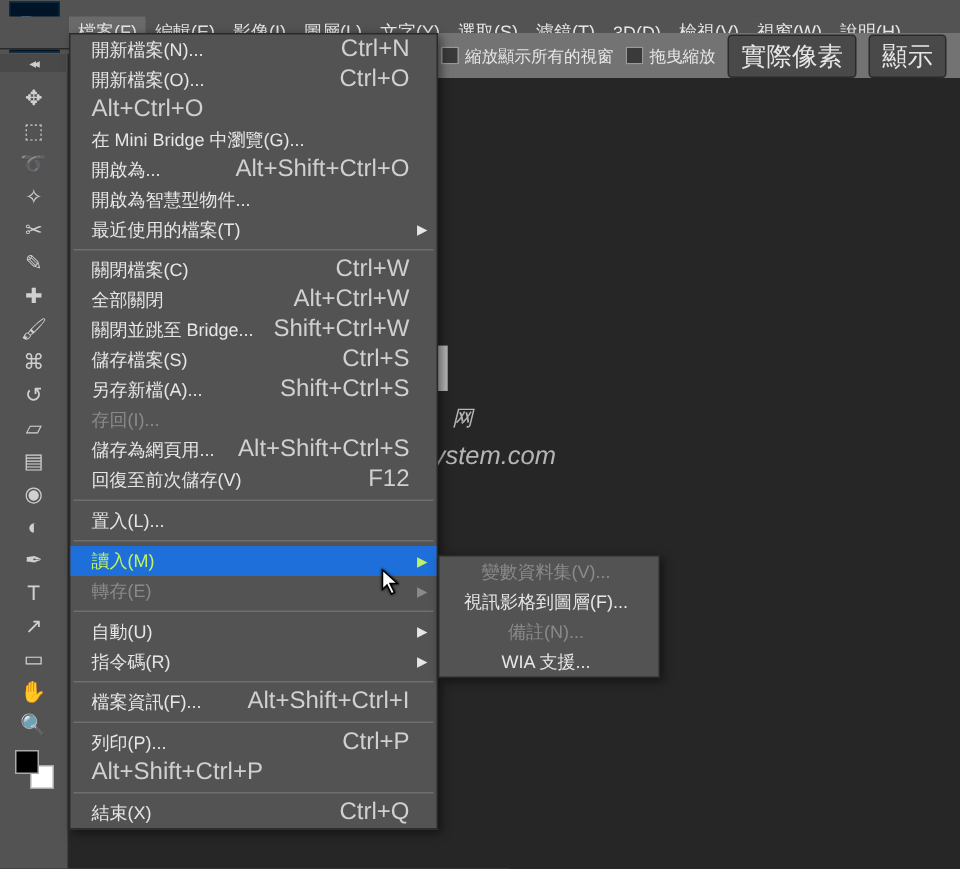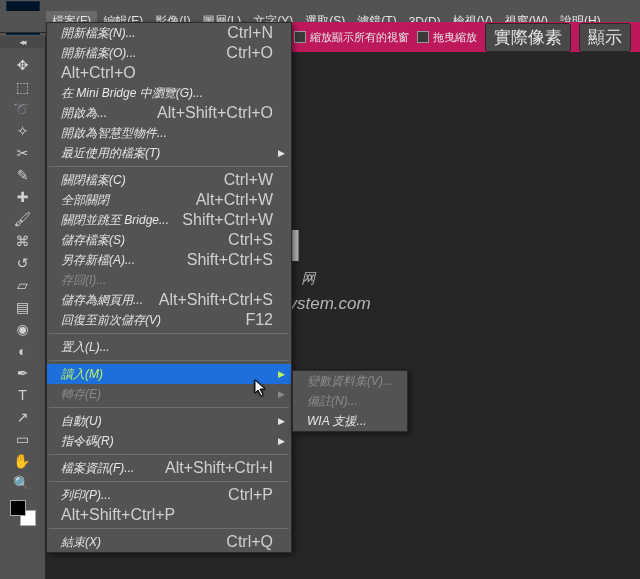--- a/index.html
+++ b/index.html
@@ -1,43 +1,43 @@
 <!DOCTYPE html>
 <html><head>
 <meta charset="utf-8">
 <style>
   * { margin:0; padding:0; box-sizing:border-box; font-family:"Microsoft YaHei","PingFang TC",sans-serif; }
   body { width:640px; height:579px; background:#535353; overflow:hidden; position:relative; }
   .menubar { position:absolute; top:0; left:0; right:0; height:22px; background:#535353; display:flex; align-items:center; padding-left:46px; font-size:12px; color:#e6e6e6; border-bottom:1px solid #2a2a2a;margin-top:11px; }
   .menubar .mb-item { padding:2px 6px; cursor:default; }
   .menubar .mb-item.active { background:#6a6a6a; }
   .ps-logo { position:absolute; top:1px; left:6px; width:34px; height:34px; background:#001428; color:#5fa8e8; font-weight:bold; font-size:16px; display:flex; align-items:center; justify-content:center; border:1px solid #0d2a45; }
-  .optbar { position:absolute; top:22px; left:46px; right:0; height:30px; background:#be185d; display:flex; align-items:center; font-size:11px; color:#e6e6e6; gap:8px; padding-left:248px; }
+  .optbar { position:absolute; top:22px; left:46px; right:0; height:30px; background:#737373; display:flex; align-items:center; font-size:11px; color:#e6e6e6; gap:8px; padding-left:248px; }
   .optbar .chk { display:flex; align-items:center; gap:4px; }
   .optbar .chk .box { width:12px; height:12px; border:1px solid #999; background:#3a3a3a; }
   .optbar .btn { border:1px solid #2a2a2a; background:#494949; padding:2px 8px; border-radius:3px; font-size:17px; }
   .canvas { position:absolute; top:52px; left:46px; right:0; bottom:0; background:#262626; }
   .watermark { position:absolute; top:220px; left:210px; color:#b5b5b5; font-family:Georgia,serif; font-style:italic; pointer-events:none; }
   .watermark .big { font-size:64px; font-weight:bold; font-style:normal; color:#d0d0d0; display:inline-block; vertical-align:middle; }
   .watermark .rest { display:inline-block; vertical-align:bottom; font-size:14px; position:relative; top:-6px; }
   .watermark .xi { font-size:44px; font-weight:bold; font-style:normal; }
   .toolbox { position:absolute; top:36px; left:0; width:46px; bottom:0; background:#535353; border-right:1px solid #2a2a2a; display:flex; flex-direction:column; align-items:center; padding-top:4px; gap:2px; }
   .toolbox .tool { width:24px; height:22px; display:flex; align-items:center; justify-content:center; color:#d0d0d0; font-size:14px; position:relative; }
   .toolbox .expand { position:absolute; top:0; left:0; width:44px; height:12px; background:#494949; font-size:9px; color:#ccc; text-align:center; line-height:12px; }
   .toolbox .expand::before { content:"◂◂"; letter-spacing:-2px; }
   .toolbox .swatch { width:26px; height:26px; position:relative; margin-top:4px; }
   .toolbox .swatch .fg { position:absolute; top:0; left:0; width:16px; height:16px; background:#000; border:1px solid #aaa; }
   .toolbox .swatch .bg { position:absolute; bottom:0; right:0; width:16px; height:16px; background:#fff; border:1px solid #aaa; }
   .menu { position:absolute; background:#535353; border:1px solid #2a2a2a; box-shadow:2px 2px 6px rgba(0,0,0,.5); font-size:12px; color:#e6e6e6; }
   .menu.main { top:22px; left:46px; width:246px; }
-  .menu.sub  { top:370px; left:292px; width:116px; }
+  .menu.sub  { top:370px; left:292px; width:148px;text-align:center; }
   .menu .row { display:flex; align-items:center; height:20px; padding:0 18px 0 14px; position:relative; white-space:nowrap; }
   .menu .row.hl { background:#1e6fd9; color:#bef264; }
   .menu .row.dis { color:#8a8a8a; }
-  .menu .row .lbl { flex:1;font-style:italic; }
+  .menu .row .lbl { flex:1; }
   .menu .row .sc { font-size:16px; color:#d0d0d0; }
   .menu .row .arr { position:absolute; right:6px; font-size:9px; }
   .menu .sep { height:1px; background:#6e6e6e; margin:3px 2px; }
   .cursor { position:absolute; top:379px; left:254px; width:14px; height:18px; pointer-events:none; }
   .cursor svg { filter:drop-shadow(0 0 1px #000); }
 </style>
 </head>
 <body>
 
 <div class="ps-logo">Ps</div>
@@ -203,20 +203,23 @@
     <div class="row">
       <span class="lbl">結束(X)</span>
       <span class="sc">Ctrl+Q</span>
     </div>
   </div>
 
 <div class="menu sub" id="submenu">
     <div class="row dis">
       <span class="lbl">變數資料集(V)...</span>
     </div>
+    <div class="row">
+      <span class="lbl">視訊影格到圖層(F)...</span>
+    </div>
     <div class="row dis">
       <span class="lbl">備註(N)...</span>
     </div>
     <div class="row">
       <span class="lbl">WIA 支援...</span>
     </div>
   </div>
 
 <div class="cursor">
 <svg viewBox="0 0 14 18">

